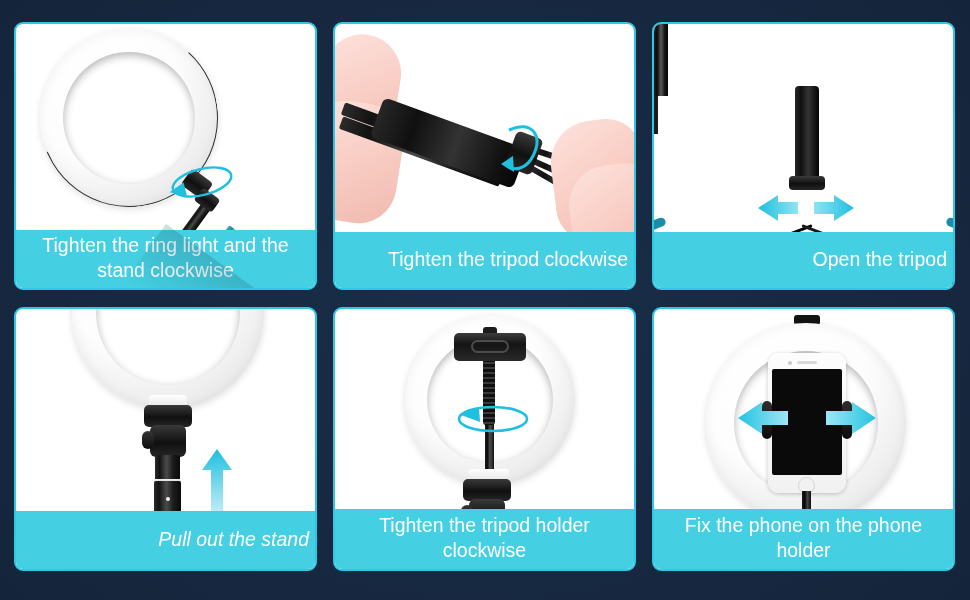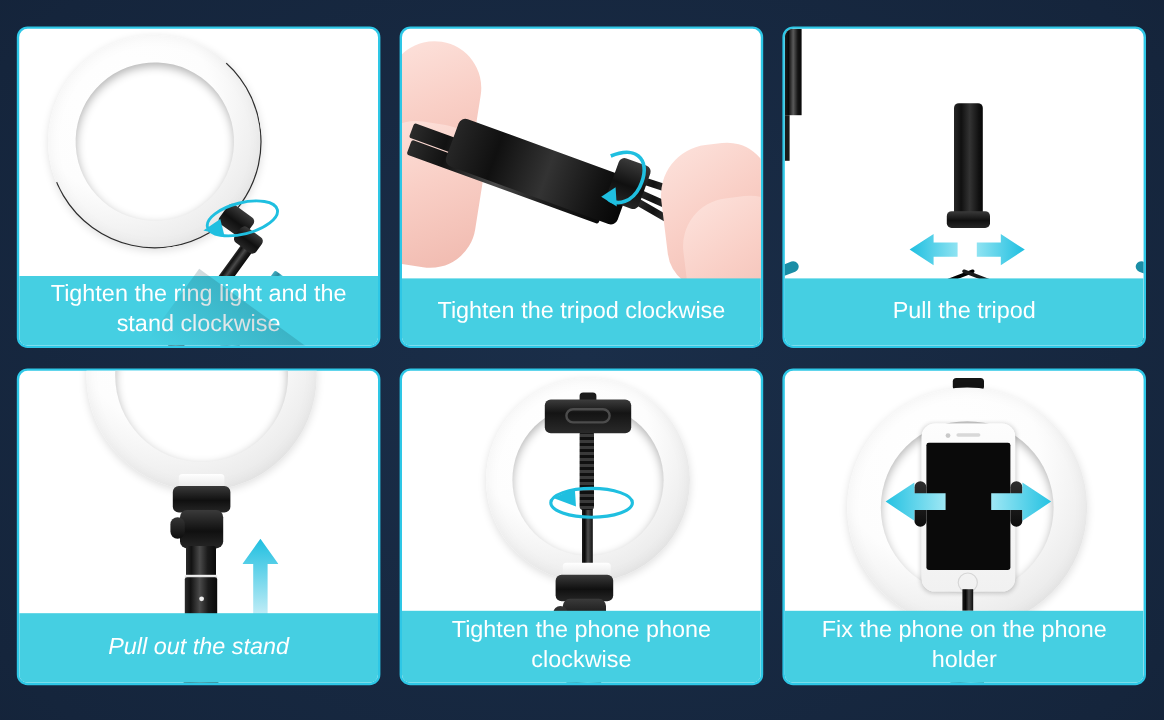--- a/index.html
+++ b/index.html
@@ -56,21 +56,21 @@
     color: #ffffff;
     font-size: 19.5px;
     line-height: 25px;
     text-align: center;
     display: flex;
     align-items: center;
     justify-content: center;
     padding: 2px 6px 4px;
     z-index: 40;
   }
-  .caption.one-line { height: 56px; }
+  .caption.one-line { height: 56px; justify-content: flex-end; }
   .caption.two-line { height: 58px; }
   .r2 .caption.one-line { height: 58px; font-style: italic; }
   .r2 .caption.two-line { height: 60px; }
 
   
   .wash {
     position: absolute;
     z-index: 45;
     pointer-events: none;
     background: linear-gradient(to bottom, rgba(20,70,85,0.20), rgba(20,70,85,0.00));
@@ -394,21 +394,21 @@
             <linearGradient id="g3b" x1="0" y1="0" x2="1" y2="0">
               <stop offset="0" stop-color="#8fe3f2"></stop>
                 <stop offset="1" stop-color="#1fbfe0"></stop>
             </linearGradient>
           </defs>
           <path d="M44 8 L24 8 L24 1 L4 14 L24 27 L24 20 L44 20 Z" fill="url(#g3a)"></path>
           <path d="M60 8 L80 8 L80 1 L100 14 L80 27 L80 20 L60 20 Z" fill="url(#g3b)"></path>
         </svg>
       </div>
       <div class="caption one-line">
-        <span>Pull the tripod</span>
+        <span>Open the tripod</span>
       </div>
     </div>
 
     <div class="panel r2">
       <div class="stage">
         <div class="ring p4-ring"></div>
         <div class="p4-cap"></div>
         <div class="knob p4-knob1"></div>
         <div class="knob p4-knob2"></div>
         <div class="p4-screw"></div>
@@ -448,21 +448,21 @@
         <div class="knob p5-knob2"></div>
         <div class="p5-screw"></div>
         <div class="pole p5-low"></div>
         <div class="p5-lowc"></div>
         <svg class="rot" style="left:110px;top:86px;width:96px;height:46px" viewBox="0 0 96 46">
           <ellipse cx="48" cy="24" rx="34" ry="12" fill="none" stroke="#1fbfe0" stroke-width="2.6"></ellipse>
           <path d="M34 12 L16 20 L35 27 Z" fill="#1fbfe0"></path>
         </svg>
       </div>
       <div class="caption two-line">
-        <span>Tighten the phone phone clockwise</span>
+        <span>Tighten the tripod holder clockwise</span>
       </div>
     </div>
 
     <div class="panel r2">
       <div class="stage">
         <div class="p6-top"></div>
         <div class="p6-topstem"></div>
         <div class="ring p6-ring"></div>
         <div class="p6-phone"></div>
         <div class="p6-screen"></div>

